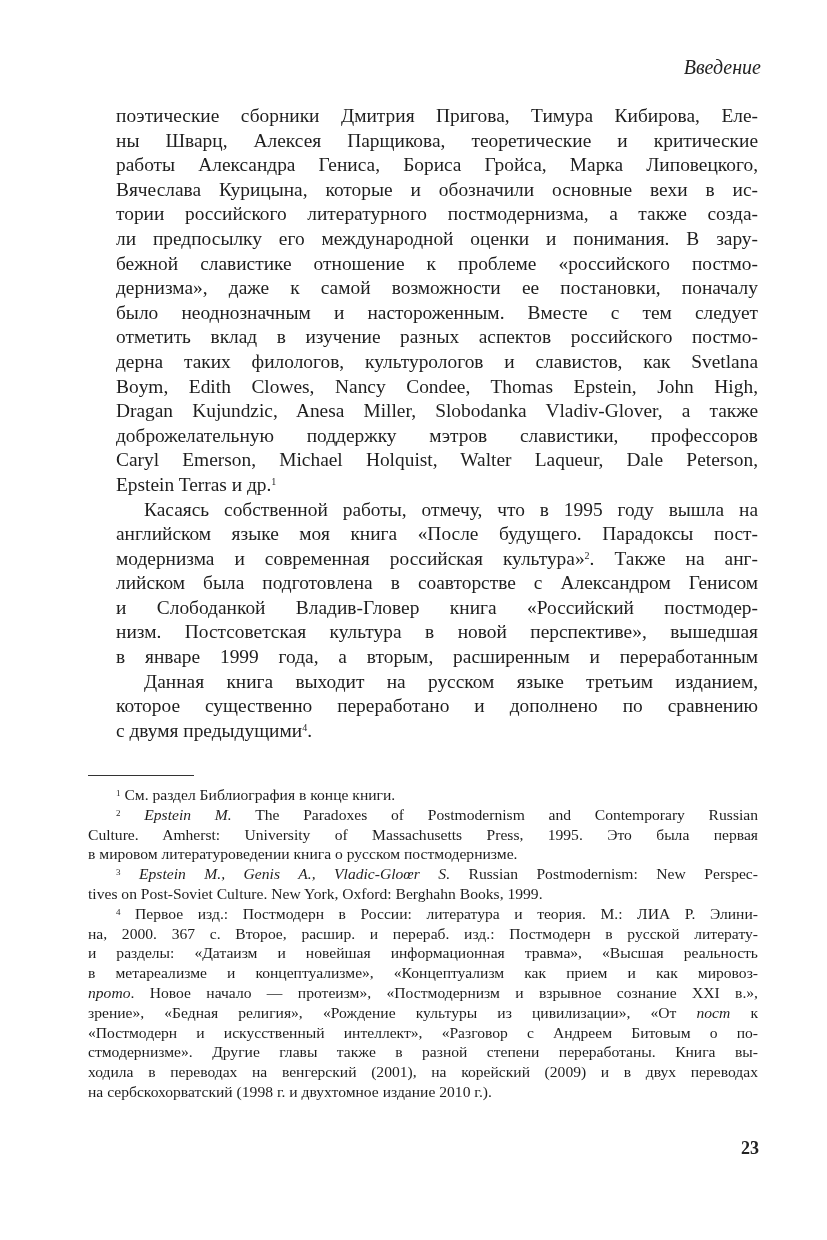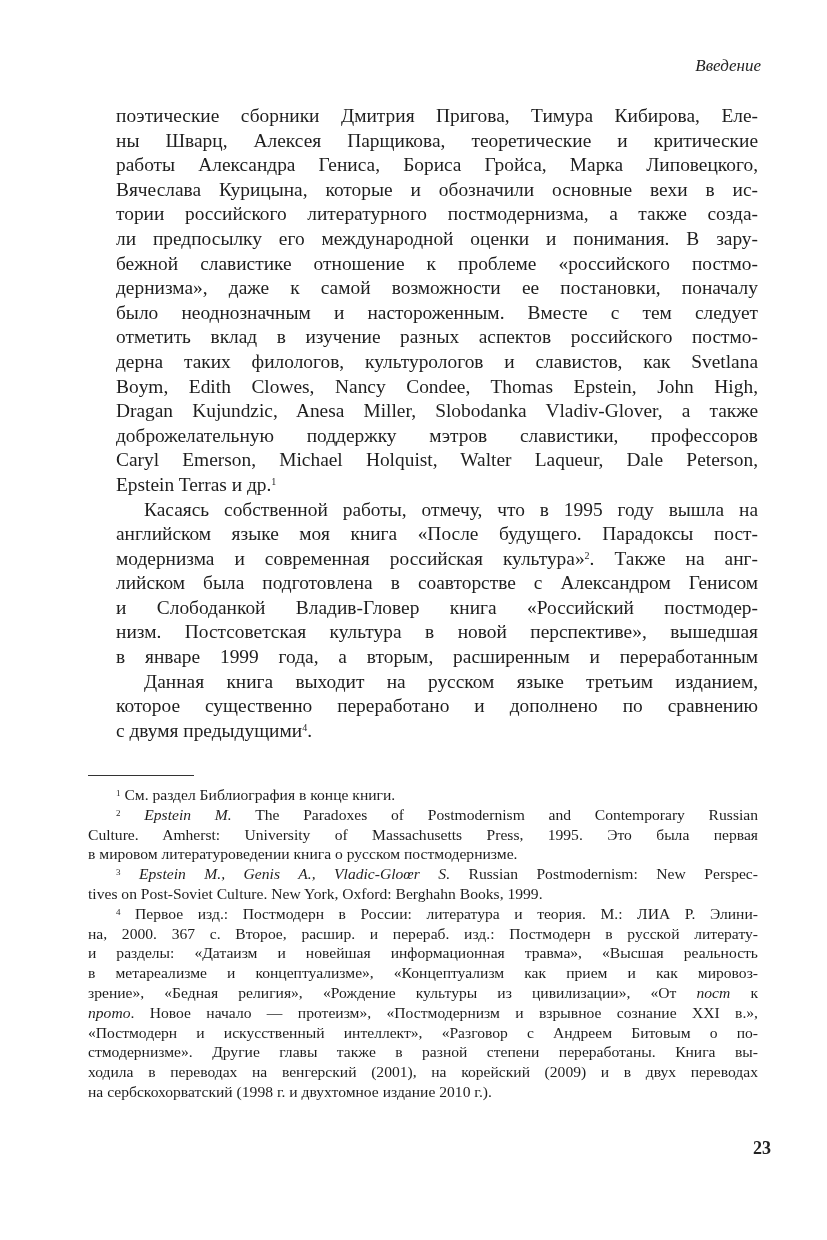--- a/index.html
+++ b/index.html
@@ -1,30 +1,30 @@
 <!DOCTYPE html>
 <html><head>
 <meta charset="utf-8">
 <style>
   html, body { margin:0; padding:0; background:#ffffff; }
   body { width:827px; height:1240px; position:relative; overflow:hidden; color:#1e1e1e; font-family:"Liberation Serif","DejaVu Serif",serif; }
-  .running-head { position:absolute; top:56px; right:66px; font-style:italic; font-size:17px; color:#222; }
+  .running-head { position:absolute; top:56px; right:66px; font-style:italic; font-size:20px; color:#222; }
   .body-text { position:absolute; left:88px; width:670px; top:104px; font-size:19.4px; }
   .line { height:24.6px; line-height:24.6px; text-align:justify; text-align-last:justify; white-space:nowrap;margin-left:28px; }
   .line.last { text-align-last:left; }
   .line.indent { padding-left:28px; }
   sup { font-size:10px; vertical-align:top; position:relative; top:-3px; }
   .rule { position:absolute; left:88px; top:775px; width:106px; height:0; border-top:1px solid #333; }
   .notes { position:absolute; left:88px; width:670px; top:784px; font-size:15.6px; }
   .nline { height:19.8px; line-height:22px; text-align:justify; text-align-last:justify; white-space:nowrap; }
   .nline.last { text-align-last:left; }
   .nline.indent { padding-left:28px; }
   .nline sup { font-size:9px; top:-2px; }
   i { font-style:italic; }
-  .page-number { position:absolute; top:1138px; right:56px; font-size:18px; font-weight:bold; color:#222; }
+  .page-number { position:absolute; top:1138px; right:68px; font-size:18px; font-weight:bold; color:#222; }
 </style>
 </head>
 <body>
 
 <div class="running-head">Введение</div>
 
 <div class="body-text">
   <div class="line">поэтические сборники Дмитрия Пригова, Тимура Кибирова, Еле-</div>
   <div class="line">ны Шварц, Алексея Парщикова, теоретические и критические</div>
   <div class="line">работы Александра Гениса, Бориса Гройса, Марка Липовецкого,</div>
@@ -62,21 +62,21 @@
   <div class="nline">Culture. Amherst: University of Massachusetts Press, 1995. Это была первая</div>
   <div class="nline last">в мировом литературоведении книга о русском постмодернизме.</div>
 
   <div class="nline indent"><sup>3</sup> <i>Epstein M., Genis A., Vladic-Gloœr S.</i><span> Russian Postmodernism: New Perspec-</span></div>
   <div class="nline last">tives on Post-Soviet Culture. New York, Oxford: Berghahn Books, 1999.</div>
 
   <div class="nline indent"><sup>4</sup> <span>Первое изд.: Постмодерн в России: литература и теория. М.: ЛИА Р. Элини-</span></div>
   <div class="nline">на, 2000. 367 с. Второе, расшир. и перераб.  изд.: Постмодерн в русской литерату-</div>
   <div class="nline">и разделы: «Датаизм и новейшая информационная травма», «Высшая реальность</div>
   <div class="nline">в метареализме и концептуализме», «Концептуализм как прием и как мировоз-</div>
+  <div class="nline"><i>прото</i><span>. Новое начало — протеизм», «Постмодернизм и взрывное сознание XXI в.»,</span></div>
   <div class="nline"><span>зрение», «Бедная религия», «Рождение культуры из цивилизации», «От </span><i>пост</i><span> к</span></div>
-  <div class="nline"><i>прото</i><span>. Новое начало — протеизм», «Постмодернизм и взрывное сознание XXI в.»,</span></div>
   <div class="nline">«Постмодерн и искусственный интеллект», «Разговор с Андреем Битовым о по-</div>
   <div class="nline">стмодернизме».  Другие главы также в разной степени переработаны. Книга вы-</div>
   <div class="nline">ходила в переводах на венгерский (2001), на корейский (2009) и в двух переводах</div>
   <div class="nline last">на сербскохорватский (1998  г. и двухтомное издание 2010 г.).</div>
 </div>
 
 <div class="page-number">23</div>
 
 </body></html>

